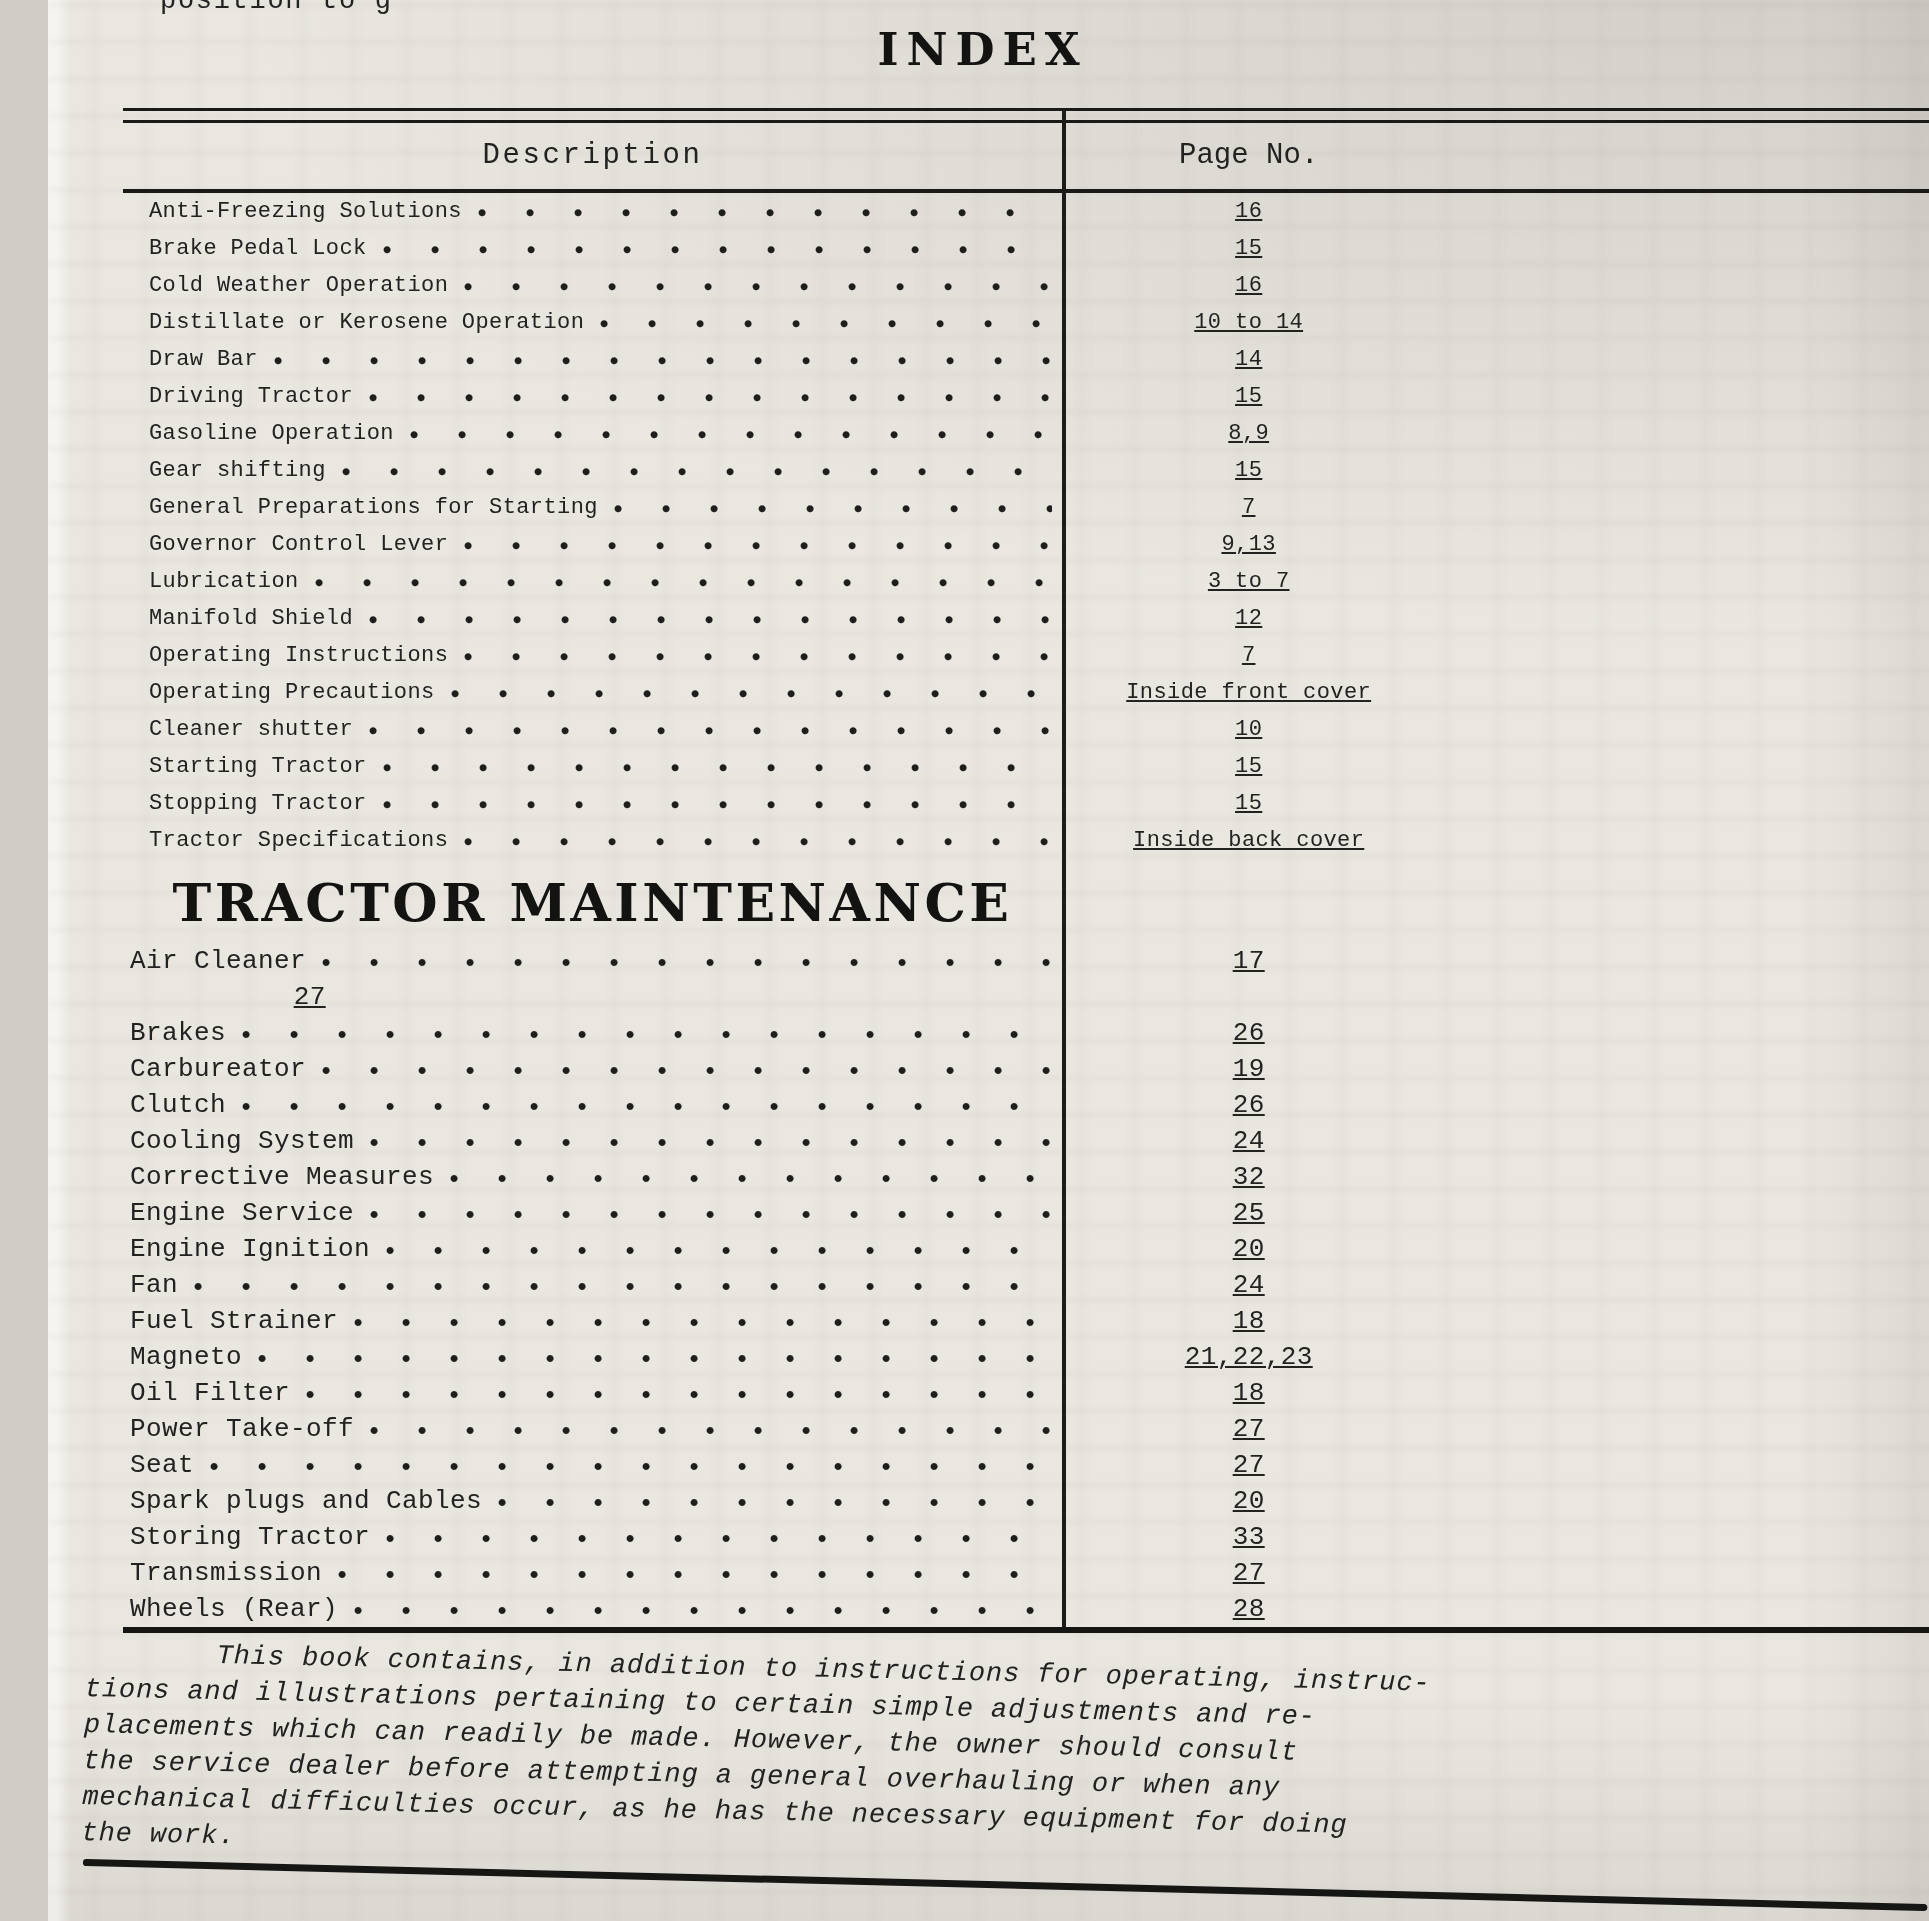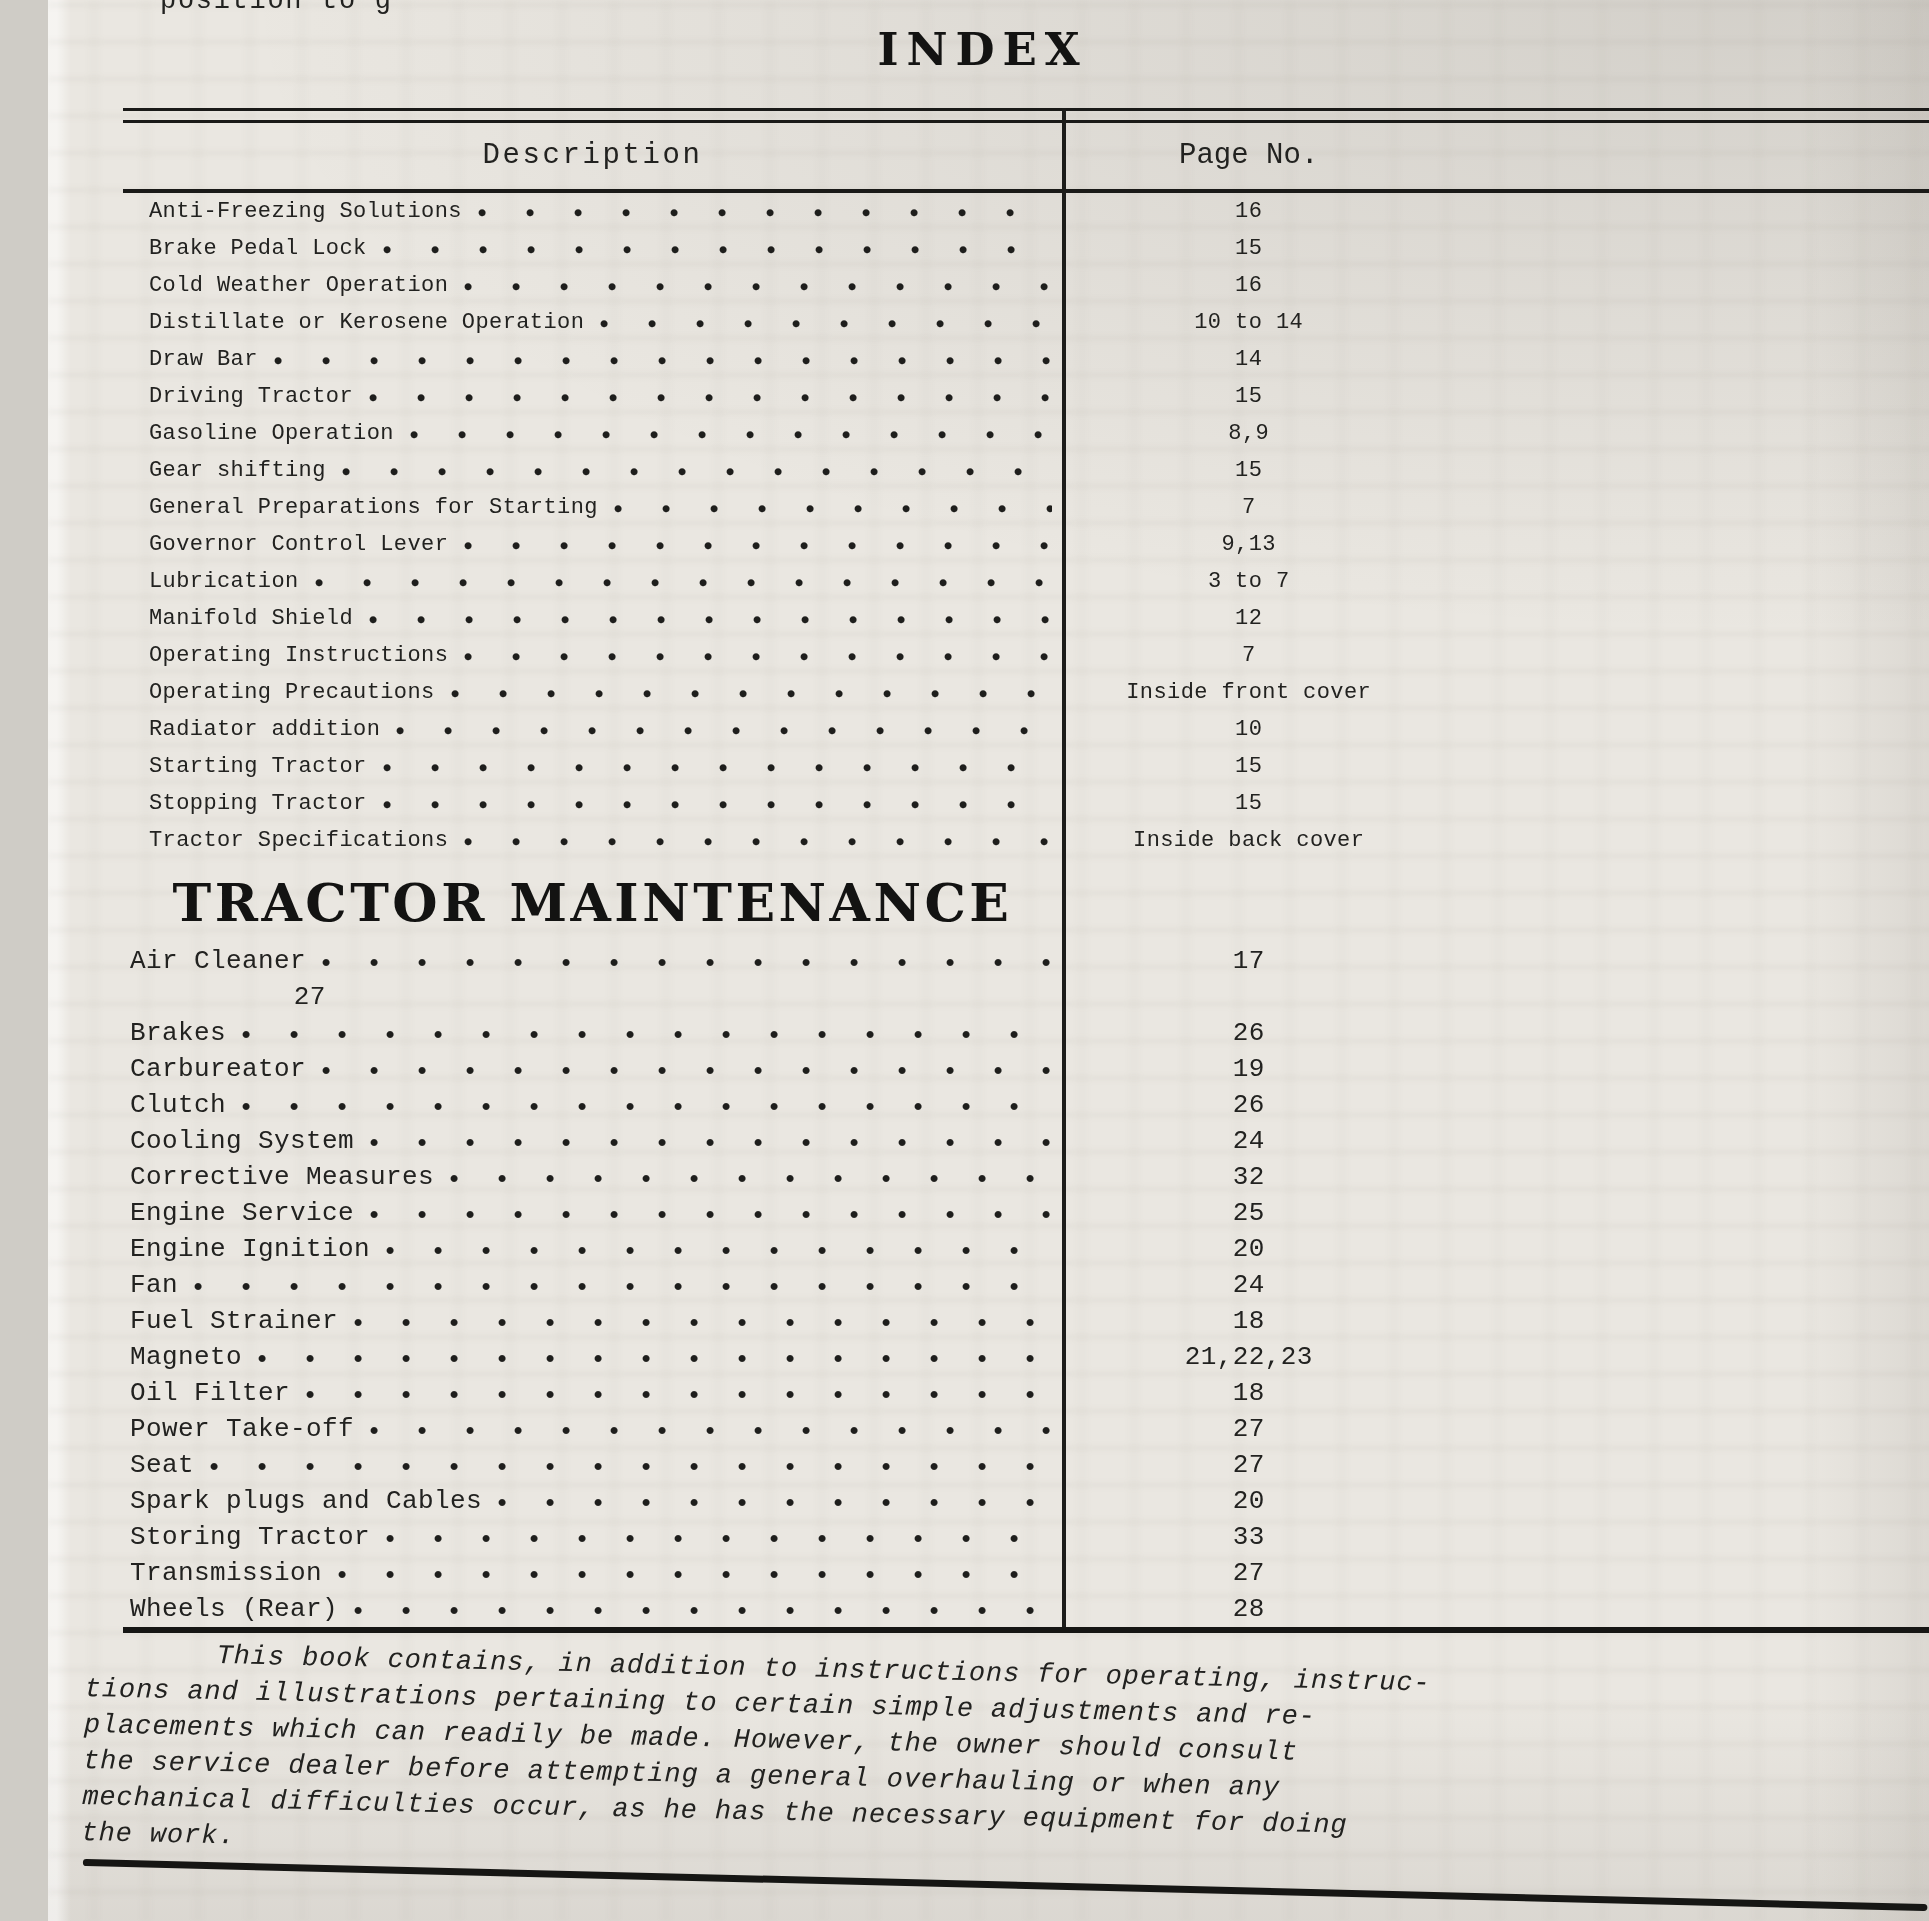--- a/index.html
+++ b/index.html
@@ -48,21 +48,21 @@
   .maint-rows .row{height:36px;font-size:26px;}
   .left{display:flex;align-items:center;width:939px;flex:none;}
   .index-rows .label{padding-left:26px;}
   .maint-rows .label{padding-left:7px;}
   .label{white-space:nowrap;letter-spacing:0.4px;}
   .leader{
     flex:1;align-self:stretch;margin:0 10.5px 0 14px;
     background-image:radial-gradient(circle at 6.1px 55%, #1e1e1c 2.9px, rgba(30,30,28,0) 4px);
     background-size:48px 100%;background-repeat:repeat-x;
   }
-  .pageno{width:349px;margin-left:12.2px;flex:none;text-align:center;white-space:nowrap;letter-spacing:0.4px;}
+  .pageno{width:349px;margin-left:12.2px;flex:none;text-align:center;white-space:nowrap;letter-spacing:0.4px;text-decoration:underline;}
   .maint-title{
     width:939px;height:84px;line-height:87px;text-align:center;
     font-family:"DejaVu Serif","Liberation Serif",serif;font-weight:700;
     font-size:52px;letter-spacing:3.5px;color:#131312;
   }
   .footer-para{
     position:absolute;left:38px;top:1635px;width:1860px;
     font-style:italic;font-size:27px;line-height:36px;letter-spacing:0.9px;
     transform:rotate(1.3deg);transform-origin:0 0;white-space:nowrap;
   }
@@ -202,21 +202,21 @@
   <div class="row">
     <div class="left">
       <span class="label">Operating Precautions</span>
       <span class="leader"></span>
     </div>
     <div class="pageno">Inside front cover</div>
   </div>
 
   <div class="row">
     <div class="left">
-      <span class="label">Radiator addition</span>
+      <span class="label">Cleaner shutter</span>
       <span class="leader"></span>
     </div>
     <div class="pageno">10</div>
   </div>
 
   <div class="row">
     <div class="left">
       <span class="label">Starting Tractor</span>
       <span class="leader"></span>
     </div>

